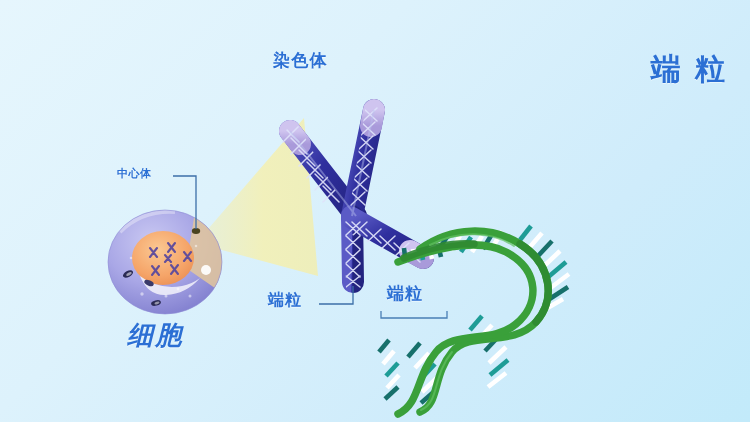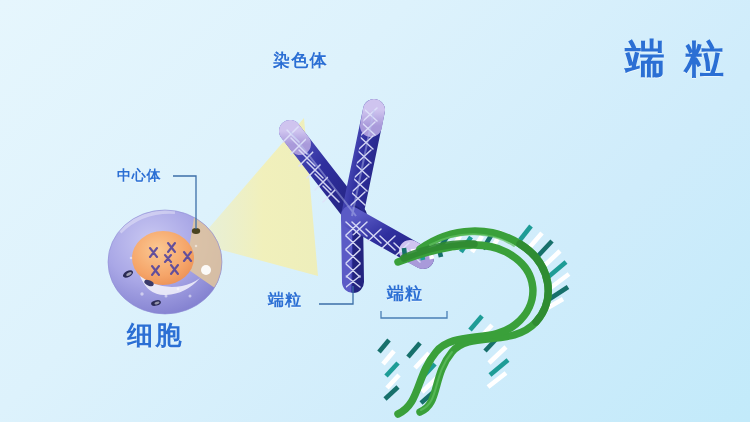--- a/index.html
+++ b/index.html
@@ -10,25 +10,25 @@
   }
   #stage{
     position:relative;width:750px;height:422px;overflow:hidden;
     background:linear-gradient(135deg,#e6f6fd 0%,#ddf2fc 35%,#cfecfb 70%,#c2eafa 100%);
   }
   .lbl{
     position:absolute;color:#2b6fd4;font-weight:bold;white-space:nowrap;
     letter-spacing:.04em;line-height:1;
     text-shadow:0 1px 0 rgba(255,255,255,.55);
   }
-  #title{right:22px;top:38px;font-size:40px;letter-spacing:.10em;}
+  #title{right:22px;top:54px;font-size:30px;letter-spacing:.10em;}
   #subtitle{right:20px;top:96px;font-size:19px;letter-spacing:.01em;}
   #lbl-chromosome{left:273px;top:52px;font-size:17px;letter-spacing:.07em;}
-  #lbl-centrosome{left:117px;top:168px;font-size:14px;letter-spacing:.05em;}
-  #lbl-cell{left:127px;top:322px;font-size:26px;letter-spacing:.10em;}
+  #lbl-centrosome{left:117px;top:168px;font-size:11px;letter-spacing:.05em;}
+  #lbl-cell{left:127px;top:322px;font-size:26px;letter-spacing:.10em;font-style:italic;}
   #lbl-telomere-chr{left:268px;top:292px;font-size:16px;letter-spacing:.06em;}
   #lbl-telomere-dna{left:387px;top:285px;font-size:17px;letter-spacing:.06em;}
   svg{position:absolute;left:0;top:0;}
 </style>
 </head>
 <body>
 
 <div id="stage">
 
   <svg width="750" height="422" viewBox="0 0 750 422">

